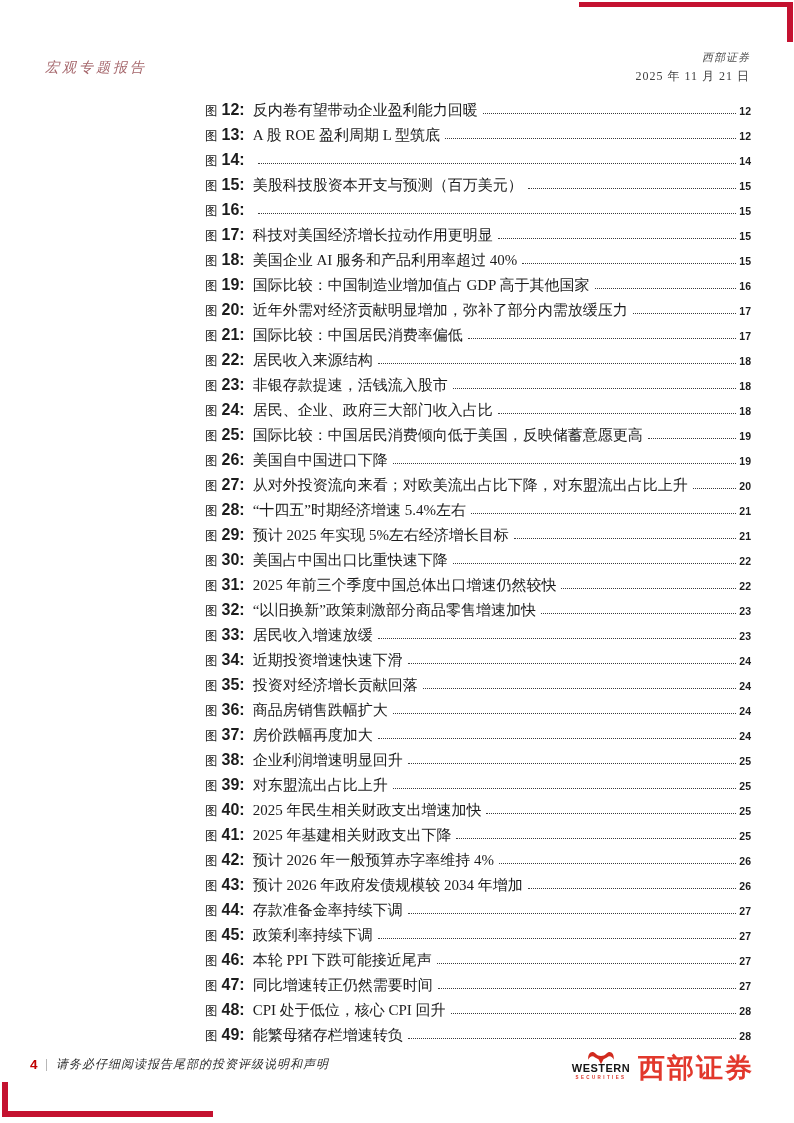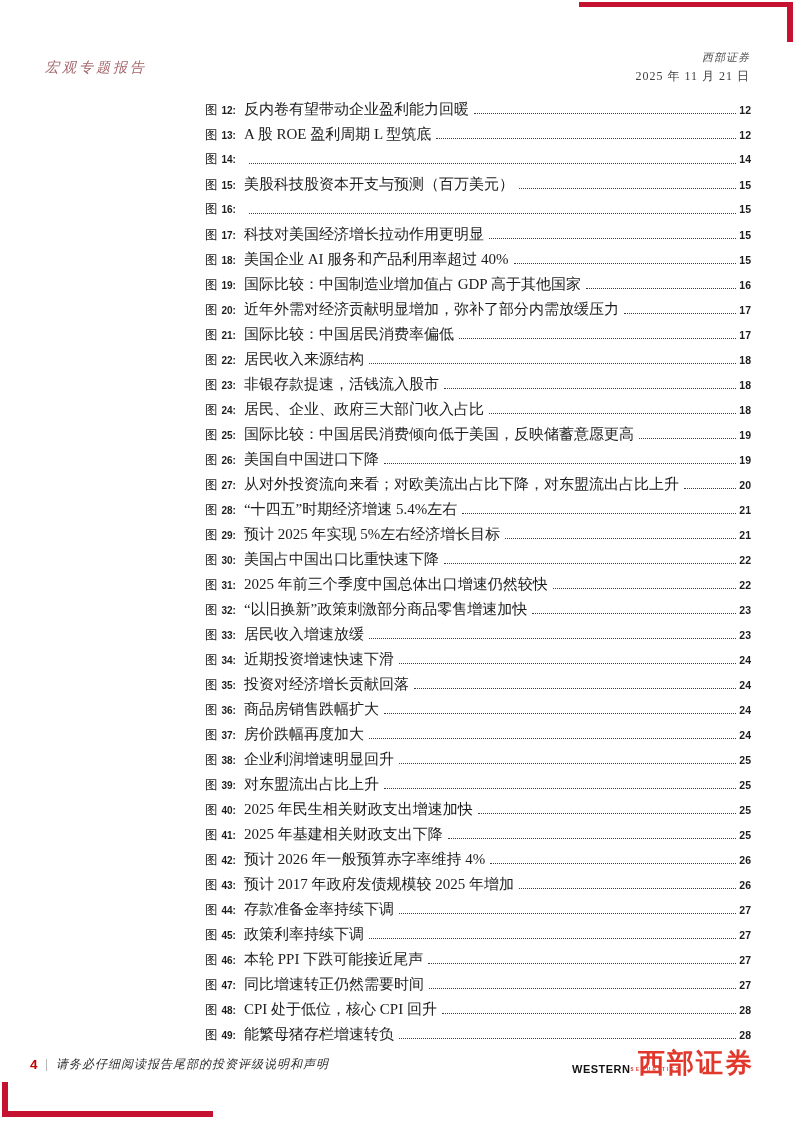--- a/index.html
+++ b/index.html
@@ -23,38 +23,38 @@
     font-size: 14px; letter-spacing: 3px; color: #a5666b; font-style: italic;
   }
   .header-right { position: absolute; right: 44px; top: 50px; text-align: right; }
   .header-brand { font-size: 11px; color: #4d4d4d; font-style: italic; letter-spacing: 1px; }
   .header-date { font-size: 12px; color: #3e3e3e; font-weight: normal; margin-top: 3px; letter-spacing: 1px; }
 
   
   .toc { position: absolute; left: 205px; top: 97px; width: 546px; }
   .toc-row { display: flex; align-items: baseline; height: 25px; line-height: 25px; color: #1c1c1c; cursor: pointer; }
   .toc-fig { font-size: 12.5px; margin-right: 4px; white-space: nowrap; }
-  .toc-num { font-family: "Liberation Sans", sans-serif; font-weight: bold; font-size: 10px; margin-right: 8px; white-space: nowrap; }
+  .toc-num { font-family: "Liberation Sans", sans-serif; font-weight: bold; font-size: 16px; margin-right: 8px; white-space: nowrap; }
   .toc-title { font-size: 15px; white-space: nowrap; }
   .toc-leader {
     flex: 1 1 auto; min-width: 12px; height: 1px;
     border-bottom: 1.7px dotted #3a3a3a;
     align-self: center; margin: 8px 3px 0 5px;
   }
   .toc-page { font-family: "Liberation Sans", sans-serif; font-weight: bold; font-size: 10.5px; color: #1c1c1c; }
 
   
   .footer { position: absolute; left: 30px; top: 1056px; display: flex; align-items: center; gap: 8px; }
   .footer-page { color: #c00000; font-weight: bold; font-family: "Liberation Sans", sans-serif; font-size: 13.5px; }
   .footer-sep { color: #8a8a8a; font-size: 12px; }
   .footer-disclaimer { font-size: 12px; color: #2a2a2a; letter-spacing: 1px; font-style: italic; }
 
   
   .logo { position: absolute; right: 40px; top: 1050px; display: flex; align-items: flex-end; gap: 8px; }
-  .logo-west { display: flex; flex-direction: row; align-items: center; width: 58px; padding-bottom: 2px; }
+  .logo-west { display: flex; flex-direction: column; align-items: center; width: 58px; padding-bottom: 2px; }
   .bull-svg { width: 32px; height: 15px; margin-bottom: -3px; }
   .logo-western { font-family: "Liberation Sans", sans-serif; font-weight: bold; font-size: 11px; letter-spacing: 0.5px; color: #141414; }
   .logo-securities { font-family: "Liberation Sans", sans-serif; font-weight: bold; font-size: 4.5px; letter-spacing: 2.4px; color: #d93025; margin-top: 1px; }
   .logo-cn { font-family: "Liberation Sans", sans-serif; font-weight: 900; font-size: 27px; color: #e2382c; letter-spacing: 2px; line-height: 1; }
 </style>
 </head>
 <body>
 
 <div class="corner-tr-h"></div>
 <div class="corner-tr-v"></div>
@@ -310,21 +310,21 @@
     <span class="toc-fig">图</span>
     <span class="toc-num">42:</span>
     <span class="toc-title">预计 2026 年一般预算赤字率维持 4%</span>
     <span class="toc-leader"></span>
     <span class="toc-page">26</span>
   </div>
 
   <div class="toc-row">
     <span class="toc-fig">图</span>
     <span class="toc-num">43:</span>
-    <span class="toc-title">预计 2017 年政府发债规模较 2025 年增加</span>
+    <span class="toc-title">预计 2026 年政府发债规模较 2034 年增加</span>
     <span class="toc-leader"></span>
     <span class="toc-page">26</span>
   </div>
 
   <div class="toc-row">
     <span class="toc-fig">图</span>
     <span class="toc-num">44:</span>
     <span class="toc-title">存款准备金率持续下调</span>
     <span class="toc-leader"></span>
     <span class="toc-page">27</span>

